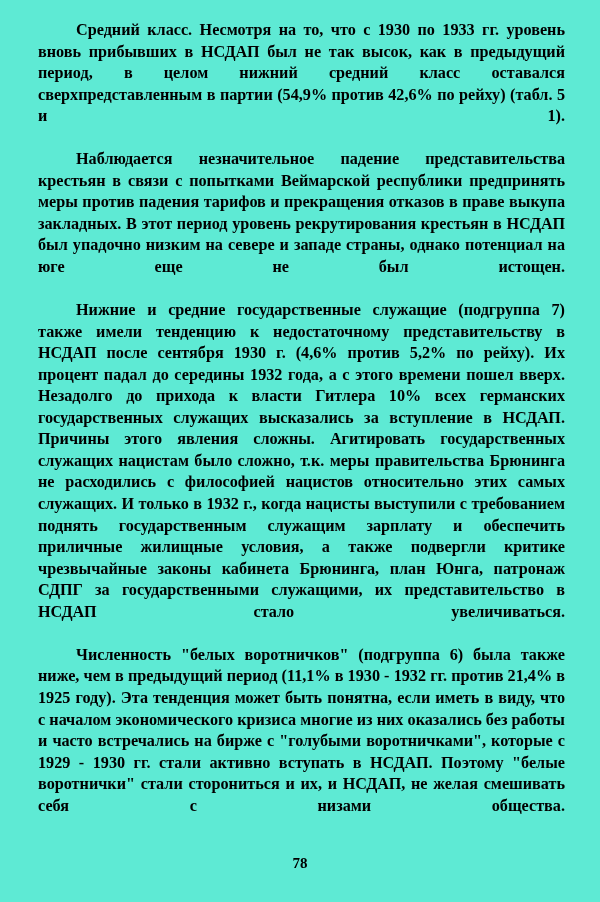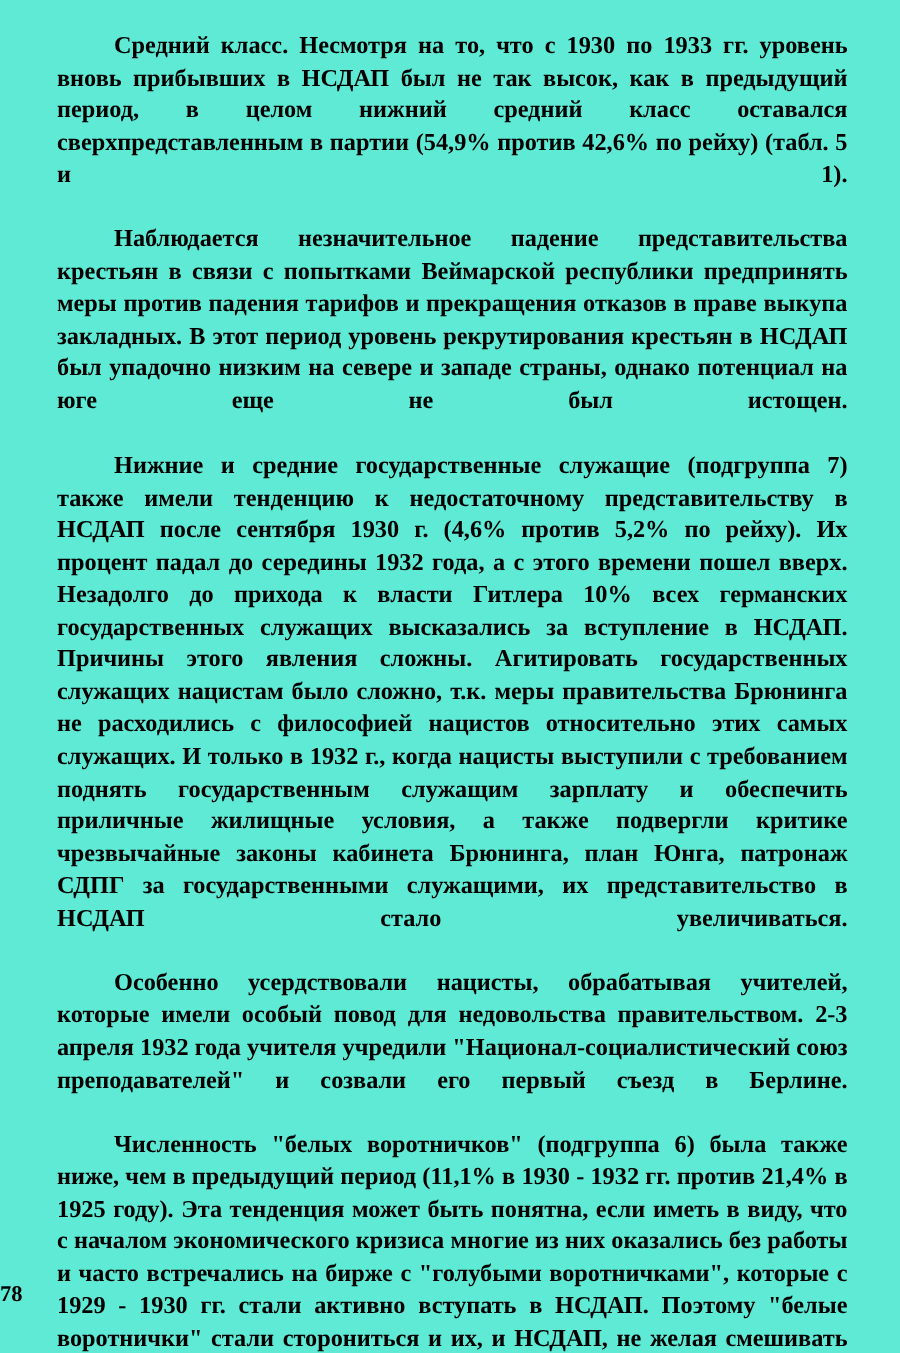--- a/index.html
+++ b/index.html
@@ -40,34 +40,34 @@
   .para::after {
     content: "";
     display: inline-block;
     width: 100%;
   }
   .page-number {
     position: absolute;
     left: 0;
     right: 0;
     top: 855px;
+    text-align: center;
     font-size: 15px;
     font-weight: 700;
     font-family: "Liberation Serif", "DejaVu Serif", serif;
   }
 </style>
 </head>
 <body>
 
 <div class="page">
 
   <div class="text-column">
     <p class="para">Средний класс. Несмотря на то, что с 1930 по 1933 гг. уровень вновь прибывших в НСДАП был не так высок, как в предыдущий период, в целом нижний средний класс оставался сверхпредставленным в партии (54,9% против 42,6% по рейху) (табл. 5 и 1).</p>
     <p class="para">Наблюдается незначительное падение представительства крестьян в связи с попытками Веймарской республики предпринять меры против падения тарифов и прекращения отказов в праве выкупа закладных. В этот период уровень рекрутирования крестьян в НСДАП был упадочно низким на севере и западе страны, однако потенциал на юге еще не был истощен.</p>
     <p class="para">Нижние и средние государственные служащие (подгруппа 7) также имели тенденцию к недостаточному представительству в НСДАП после сентября 1930 г. (4,6% против 5,2% по рейху). Их процент падал до середины 1932 года, а с этого времени пошел вверх. Незадолго до прихода к власти Гитлера 10% всех германских государственных служащих высказались за вступление в НСДАП. Причины этого явления сложны. Агитировать государственных служащих нацистам было сложно, т.к. меры правительства Брюнинга не расходились с философией нацистов относительно этих самых служащих. И только в 1932 г., когда нацисты выступили с требованием поднять государственным служащим зарплату и обеспечить приличные жилищные условия, а также подвергли критике чрезвычайные законы кабинета Брюнинга, план Юнга, патронаж СДПГ за государственными служащими, их представительство в НСДАП стало увеличиваться.</p>
-    <p class="para">Особенно усердствовали нацисты, обрабатывая учителей, которые имели особый повод для недовольства правительством. 2-3 апреля 1932 года учителя учредили "Национал-социалистический союз преподавателей" и созвали его первый съезд в Берлине.</p>
     <p class="para">Численность "белых воротничков" (подгруппа 6) была также ниже, чем в предыдущий период (11,1% в 1930 - 1932 гг. против 21,4% в 1925 году). Эта тенденция может быть понятна, если иметь в виду, что с началом экономического кризиса многие из них оказались без работы и часто встречались на бирже с "голубыми воротничками", которые с 1929 - 1930 гг. стали активно вступать в НСДАП. Поэтому "белые воротнички" стали сторониться и их, и НСДАП, не желая смешивать себя с низами общества.</p>
 
   </div>
 
   <div class="page-number">78</div>
 
 </div>
 
 </body></html>

